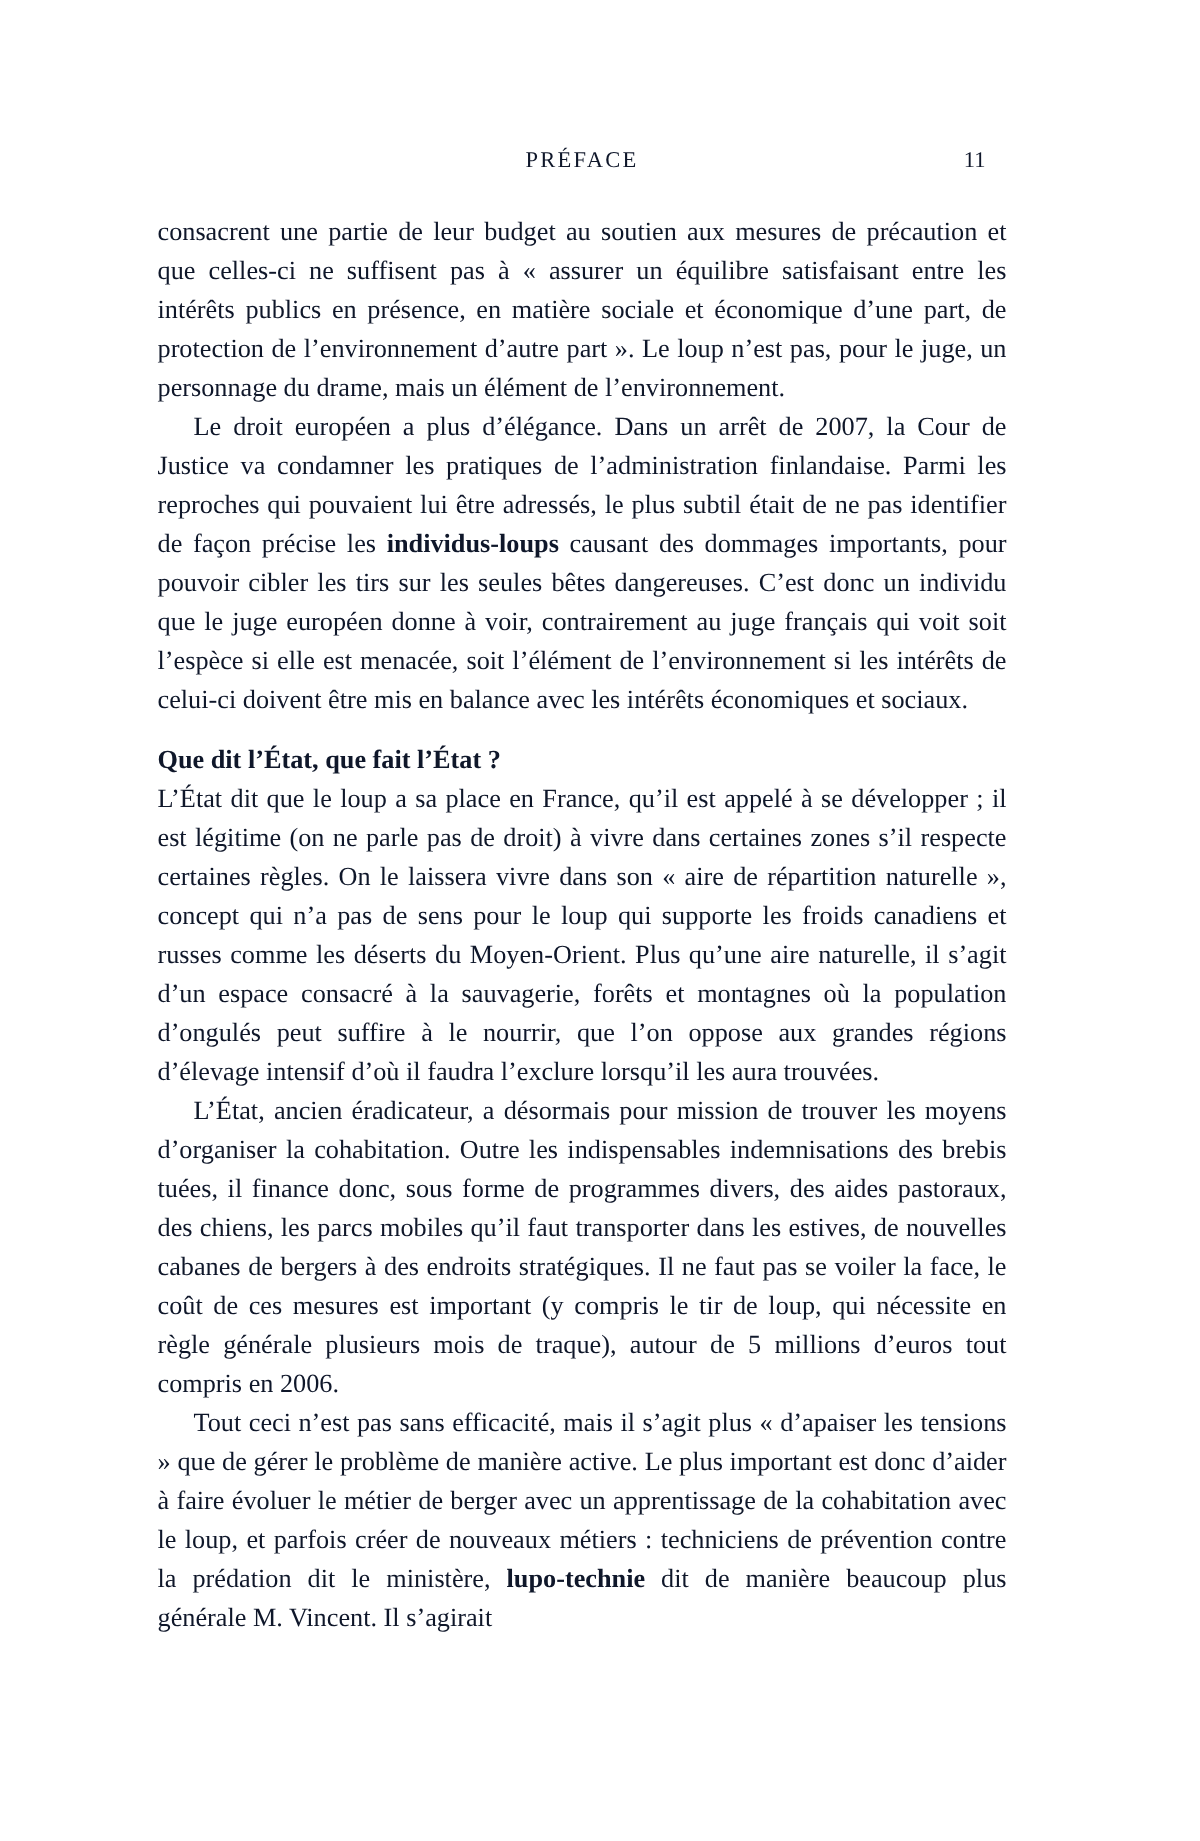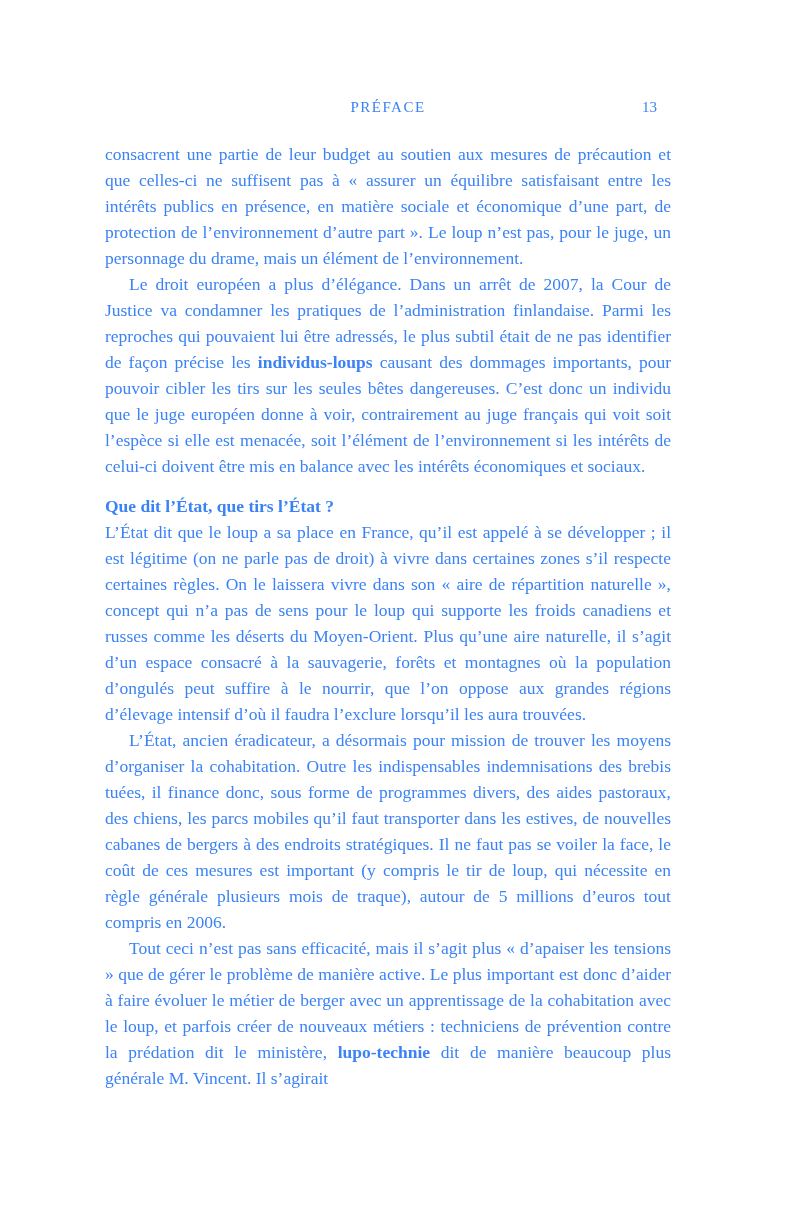--- a/index.html
+++ b/index.html
@@ -7,21 +7,21 @@
     padding: 0;
     background: #ffffff;
   }
   .page {
     position: relative;
     width: 800px;
     height: 1227px;
     background: #ffffff;
     overflow: hidden;
     font-family: "Liberation Serif", "DejaVu Serif", serif;
-    color: #3b82f6;
+    color: #0f172a;
   }
   .text-block {
     position: absolute;
     left: 105px;
     top: 98px;
     width: 566px;
   }
   .running-header {
     position: relative;
     width: 100%;
@@ -65,30 +65,30 @@
   }
 </style>
 </head>
 <body>
 
 <div class="page">
   <div class="text-block">
 
     <div class="running-header">
       <span class="running-title">PRÉFACE</span>
-      <span class="page-number">13</span>
+      <span class="page-number">11</span>
     </div>
 
     <div class="body-text">
 
       <p class="para">consacrent une partie de leur budget au soutien aux mesures de précaution et que celles-ci ne suffisent pas à « assurer un équilibre satisfaisant entre les intérêts publics en présence, en matière sociale et économique d’une part, de protection de l’environnement d’autre part ». Le loup n’est pas, pour le juge, un personnage du drame, mais un élément de l’environnement.</p>
 
       <p class="para indent"><span>Le droit européen a plus d’élégance. Dans un arrêt de 2007, la Cour de Justice va condamner les pratiques de l’administration finlandaise. Parmi les reproches qui pouvaient lui être adressés, le plus subtil était de ne pas identifier de façon précise les </span><strong>individus-loups</strong><span> causant des dommages importants, pour pouvoir cibler les tirs sur les seules bêtes dangereuses. C’est donc un individu que le juge européen donne à voir, contrairement au juge français qui voit soit l’espèce si elle est menacée, soit l’élément de l’environnement si les intérêts de celui-ci doivent être mis en balance avec les intérêts économiques et sociaux.</span></p>
 
-      <h2 class="section-heading">Que dit l’État, que tirs l’État ?</h2>
+      <h2 class="section-heading">Que dit l’État, que fait l’État ?</h2>
 
       <p class="para">L’État dit que le loup a sa place en France, qu’il est appelé à se développer ; il est légitime (on ne parle pas de droit) à vivre dans certaines zones s’il respecte certaines règles. On le laissera vivre dans son « aire de répartition naturelle », concept qui n’a pas de sens pour le loup qui supporte les froids canadiens et russes comme les déserts du Moyen-Orient. Plus qu’une aire naturelle, il s’agit d’un espace consacré à la sauvagerie, forêts et montagnes où la population d’ongulés peut suffire à le nourrir, que l’on oppose aux grandes régions d’élevage intensif d’où il faudra l’exclure lorsqu’il les aura trouvées.</p>
 
       <p class="para indent">L’État, ancien éradicateur, a désormais pour mission de trouver les moyens d’organiser la cohabitation. Outre les indispensables indemnisations des brebis tuées, il finance donc, sous forme de programmes divers, des aides pastoraux, des chiens, les parcs mobiles qu’il faut transporter dans les estives, de nouvelles cabanes de bergers à des endroits stratégiques. Il ne faut pas se voiler la face, le coût de ces mesures est important (y compris le tir de loup, qui nécessite en règle générale plusieurs mois de traque), autour de 5 millions d’euros tout compris en 2006.</p>
 
       <p class="para indent"><span>Tout ceci n’est pas sans efficacité, mais il s’agit plus « d’apaiser les tensions » que de gérer le problème de manière active. Le plus important est donc d’aider à faire évoluer le métier de berger avec un apprentissage de la cohabitation avec le loup, et parfois créer de nouveaux métiers : techniciens de prévention contre la prédation dit le ministère, </span><strong>lupo-technie</strong><span> dit de manière beaucoup plus générale M. Vincent. Il s’agirait</span></p>
 
     </div>
   </div>
 </div>

